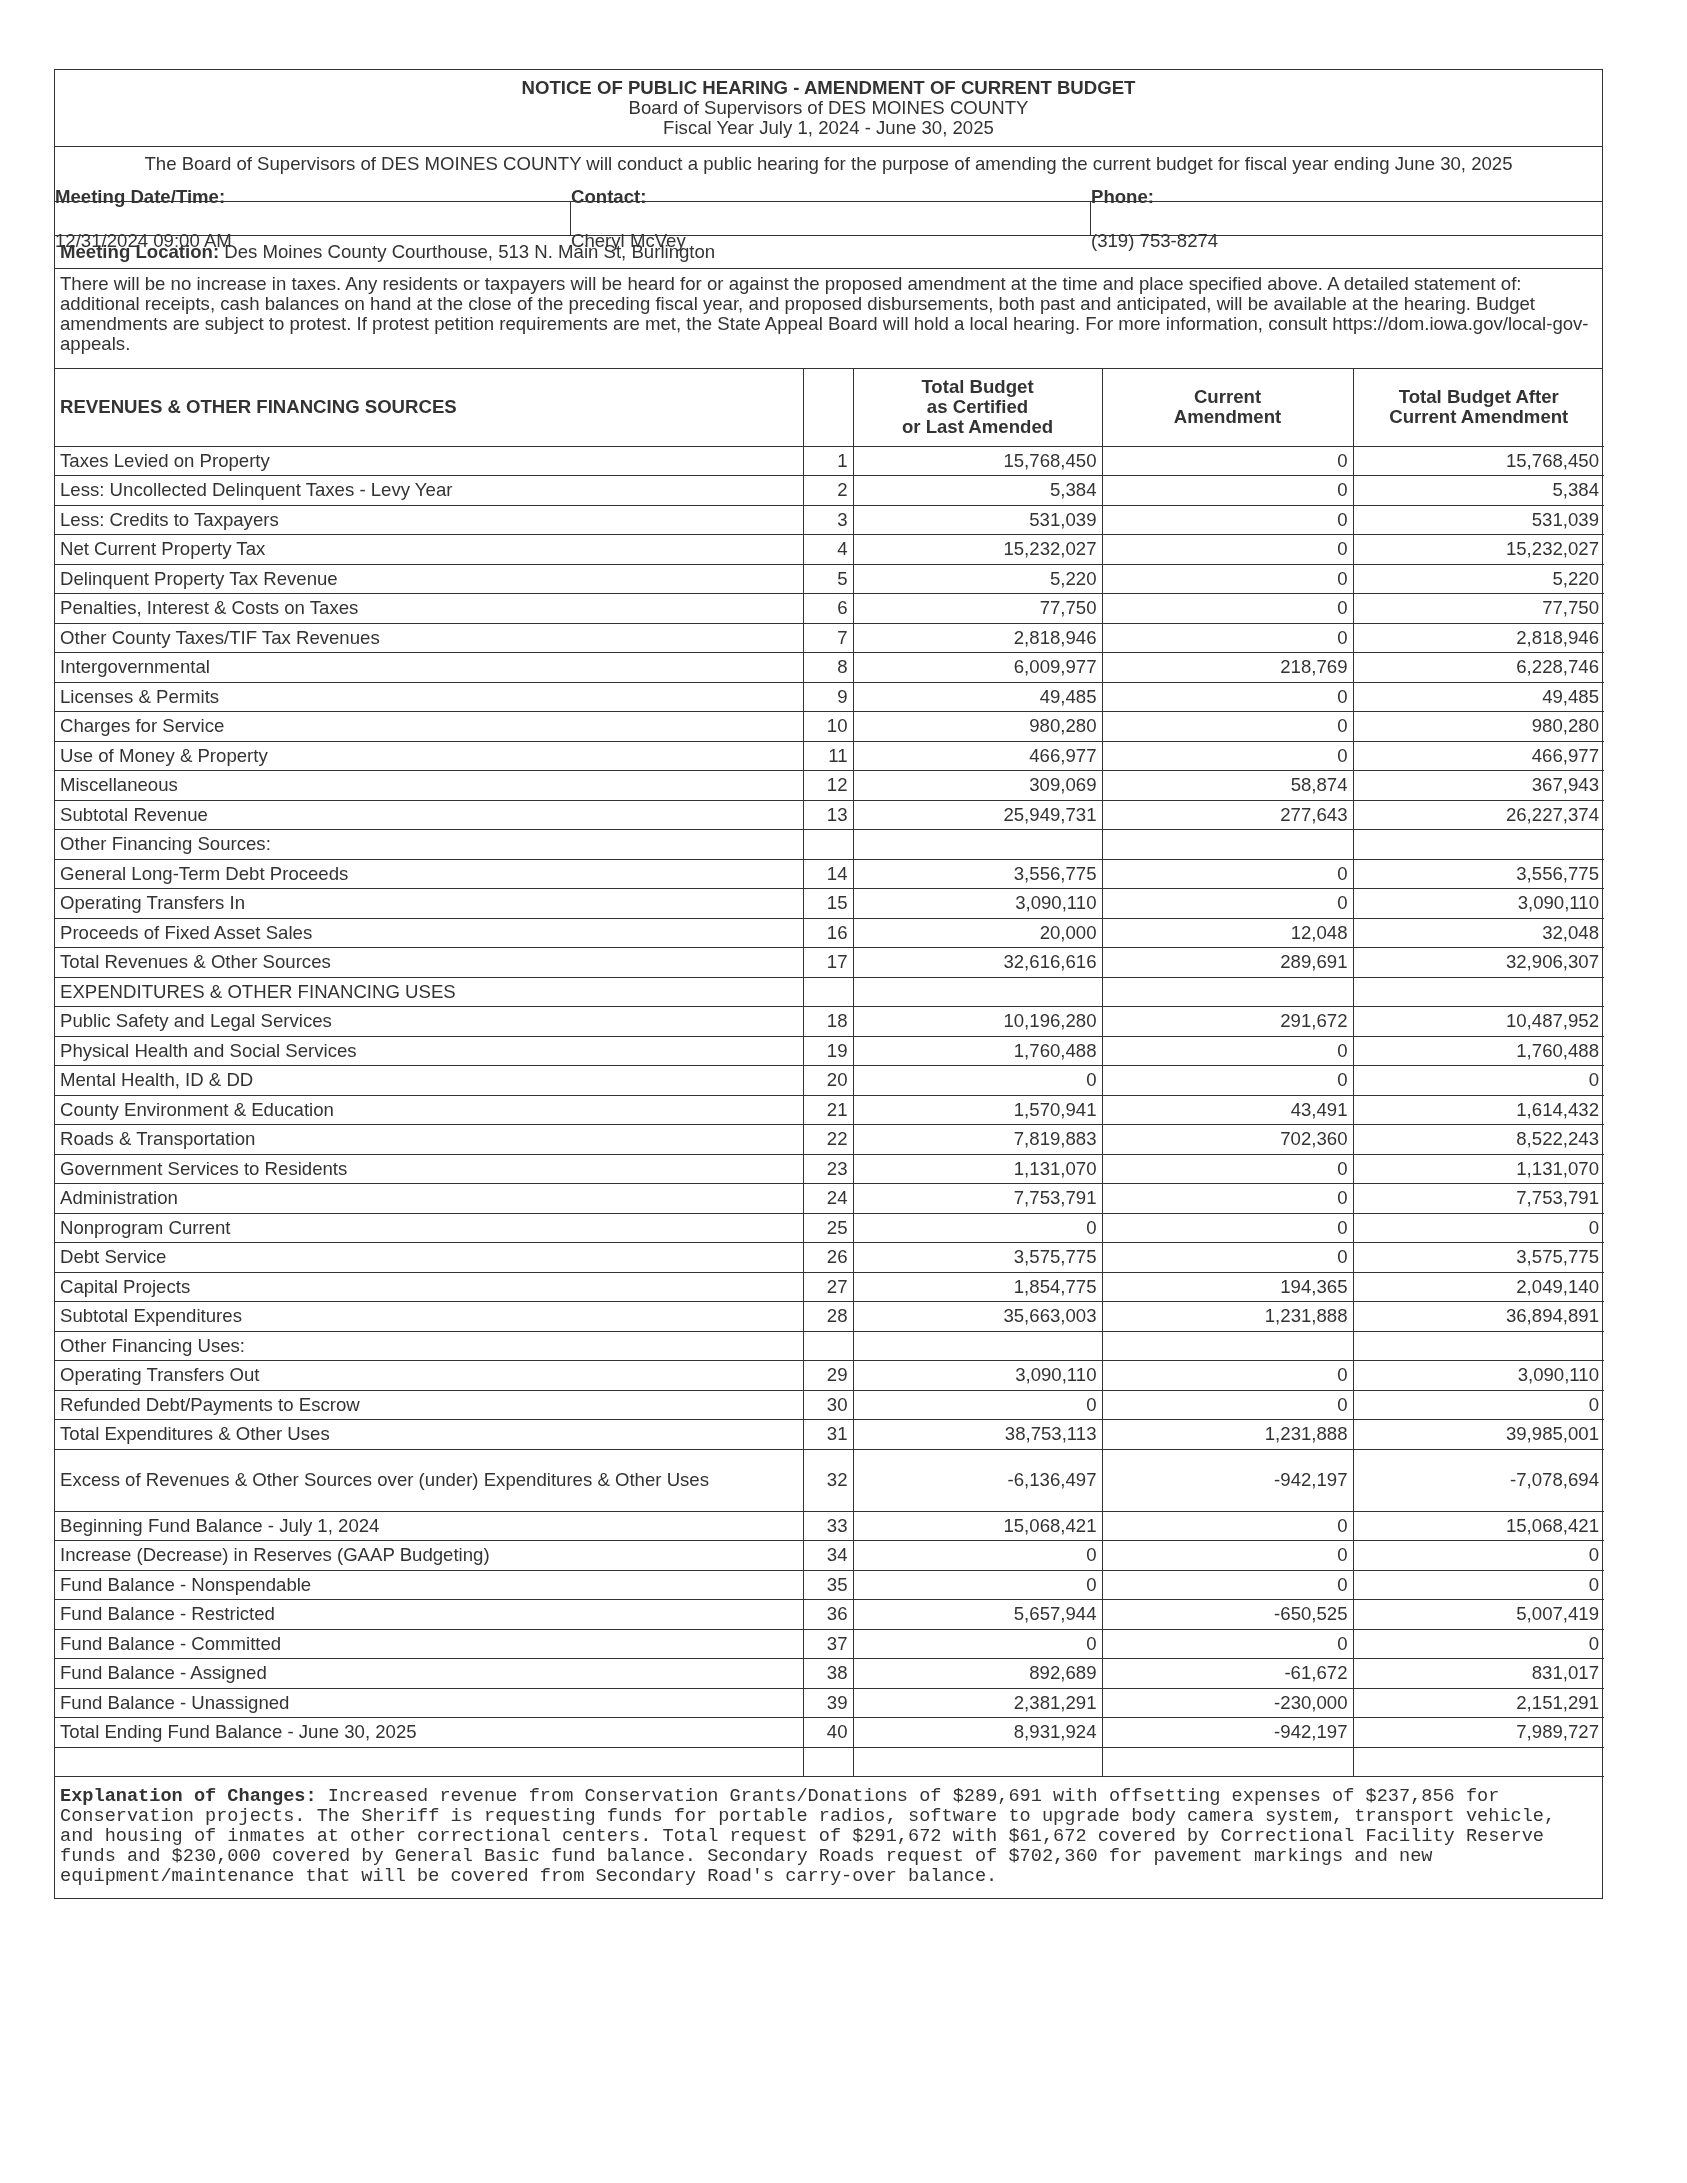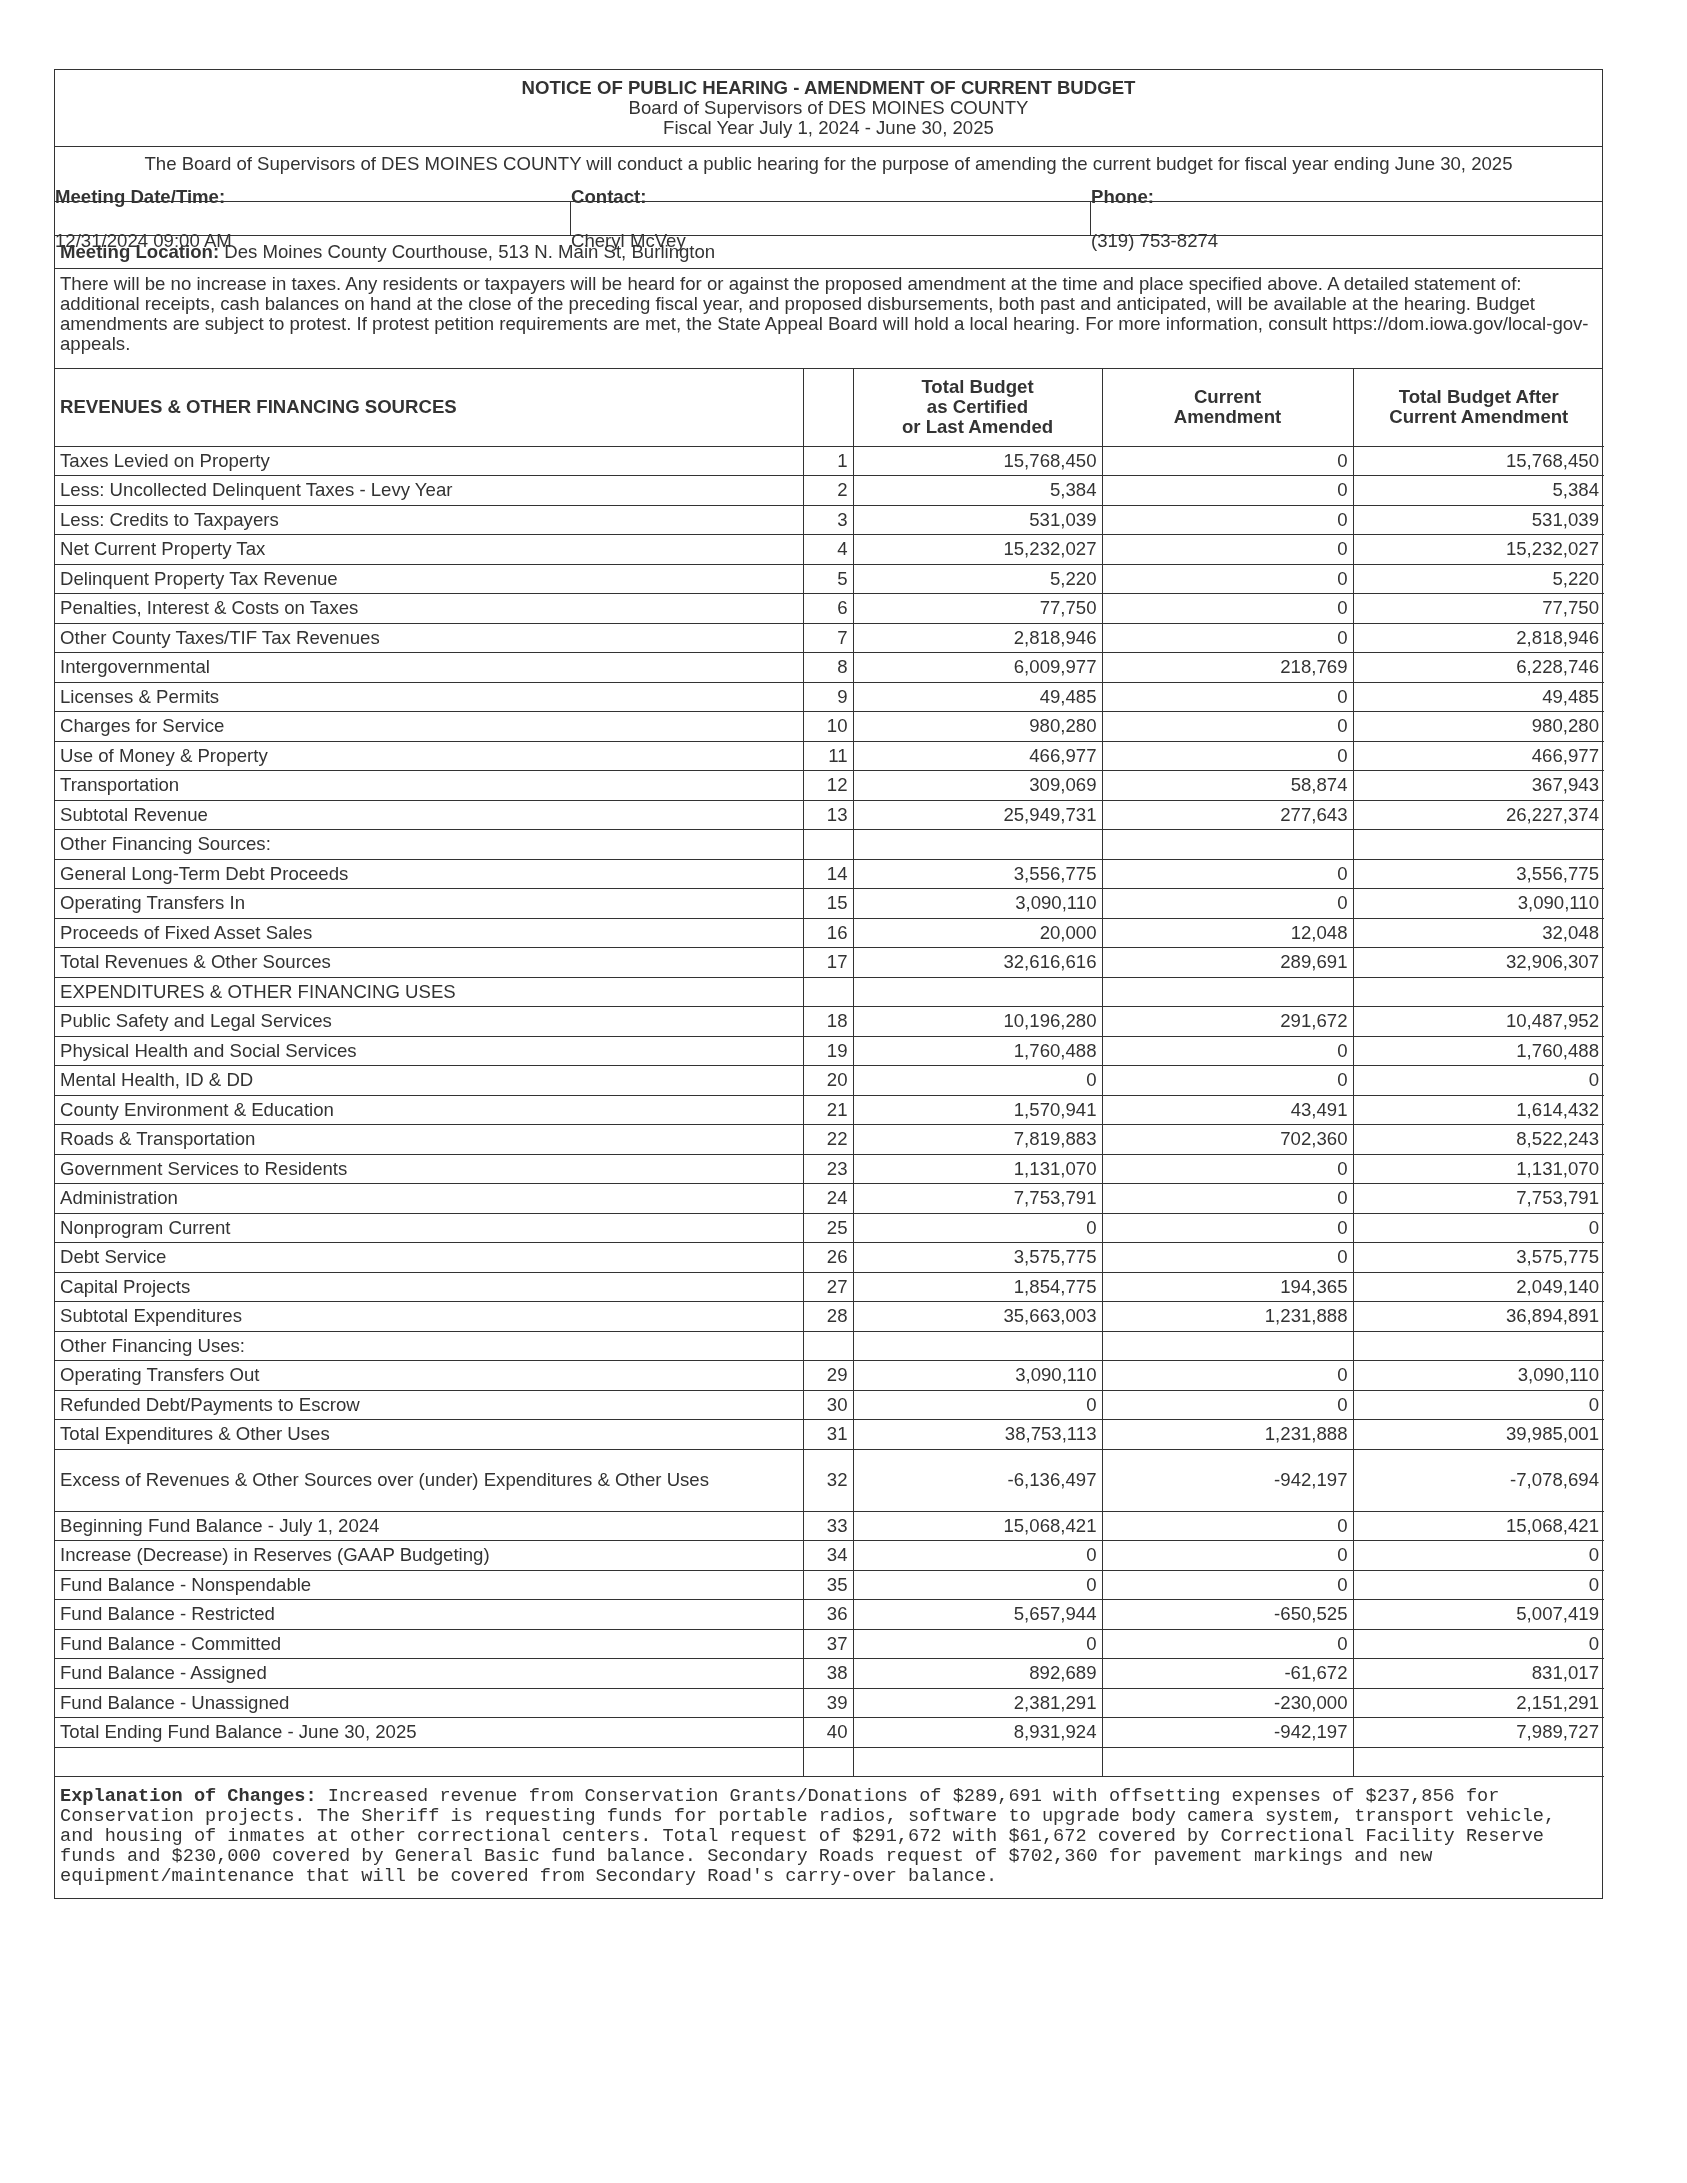--- a/index.html
+++ b/index.html
@@ -156,21 +156,21 @@
           <td class="num">980,280</td>
         </tr>
         <tr>
           <td class="label">Use of Money &amp; Property</td>
           <td class="ln">11</td>
           <td class="num">466,977</td>
           <td class="num">0</td>
           <td class="num">466,977</td>
         </tr>
         <tr>
-          <td class="label">Transportation</td>
+          <td class="label">Miscellaneous</td>
           <td class="ln">12</td>
           <td class="num">309,069</td>
           <td class="num">58,874</td>
           <td class="num">367,943</td>
         </tr>
         <tr>
           <td class="label">Subtotal Revenue</td>
           <td class="ln">13</td>
           <td class="num">25,949,731</td>
           <td class="num">277,643</td>

